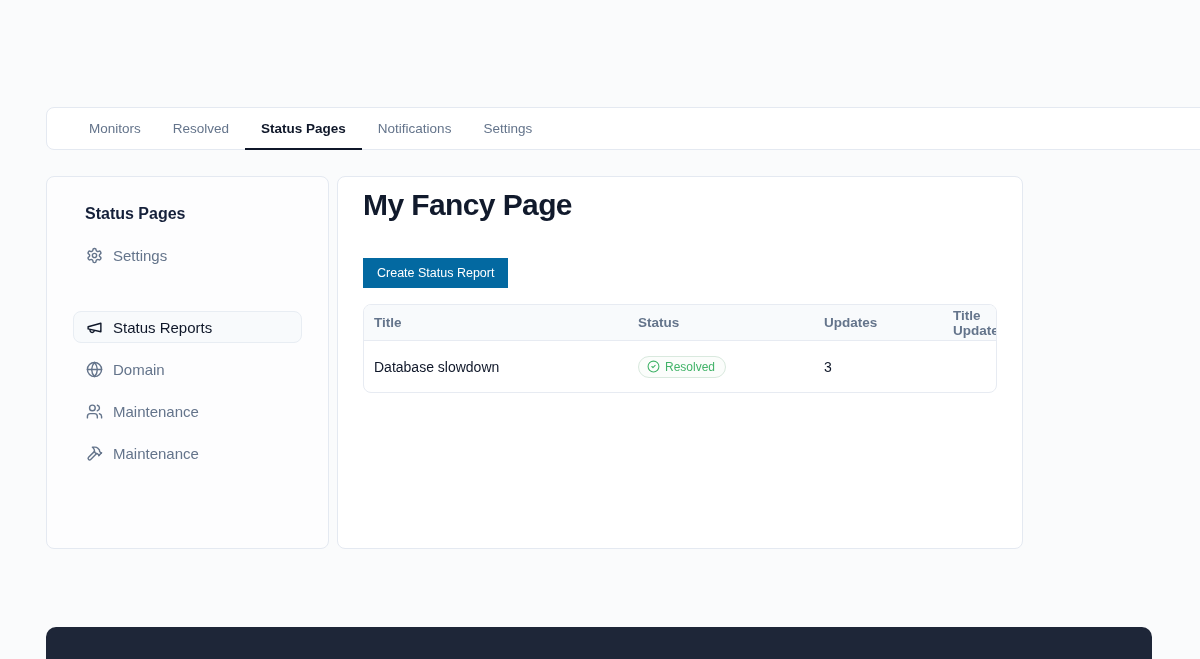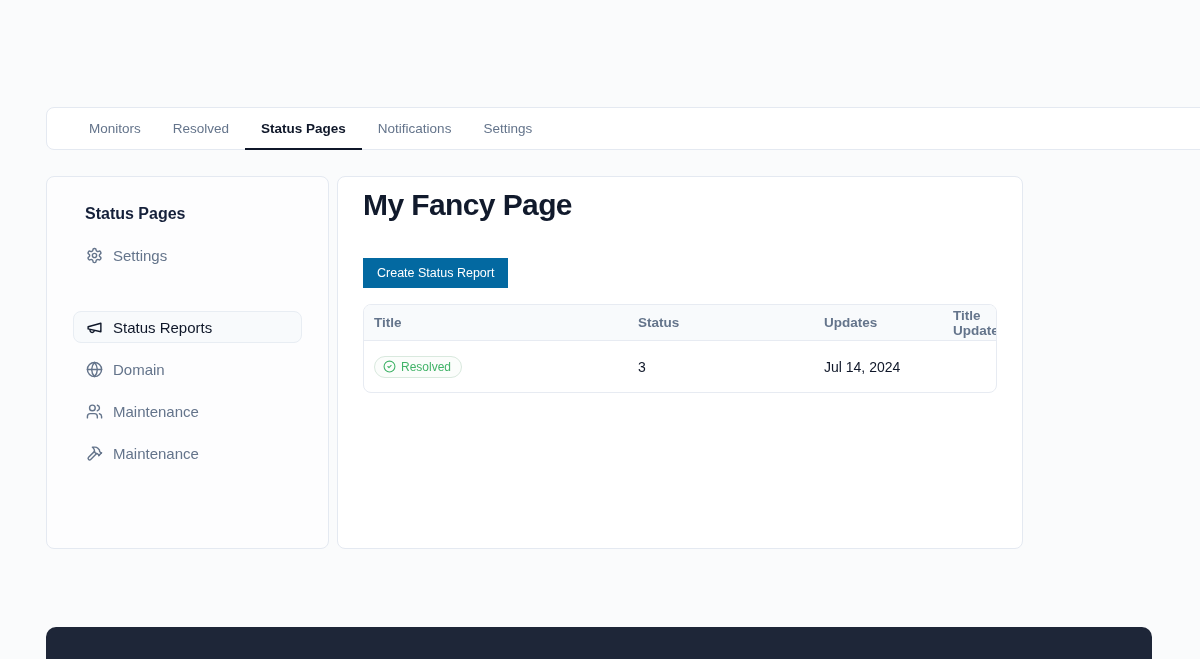--- a/index.html
+++ b/index.html
@@ -167,29 +167,29 @@
 
   <div class="report-table">
     <div class="t-row t-head">
       <div class="t-cell">Title</div>
       <div class="t-cell">Status</div>
       <div class="t-cell">Updates</div>
       <div class="t-cell">Title Updated</div>
     </div>
     <div class="t-body">
       <div class="t-row">
+        <div class="t-cell">Database slowdown</div>
         <div class="t-cell">
           <span class="badge">
             <svg viewBox="0 0 24 24">
                 <circle cx="12" cy="12" r="10"></circle>
                 <path d="m9 12 2 2 4-4"></path>
               </svg>
             <span>Resolved</span>
           </span>
         </div>
         <div class="t-cell">3</div>
-        <div class="t-cell">Jul 14, 2024</div>
       </div>
     </div>
   </div>
 </main>
 
 <div class="bottom-bar"></div>
 
 </body></html>

